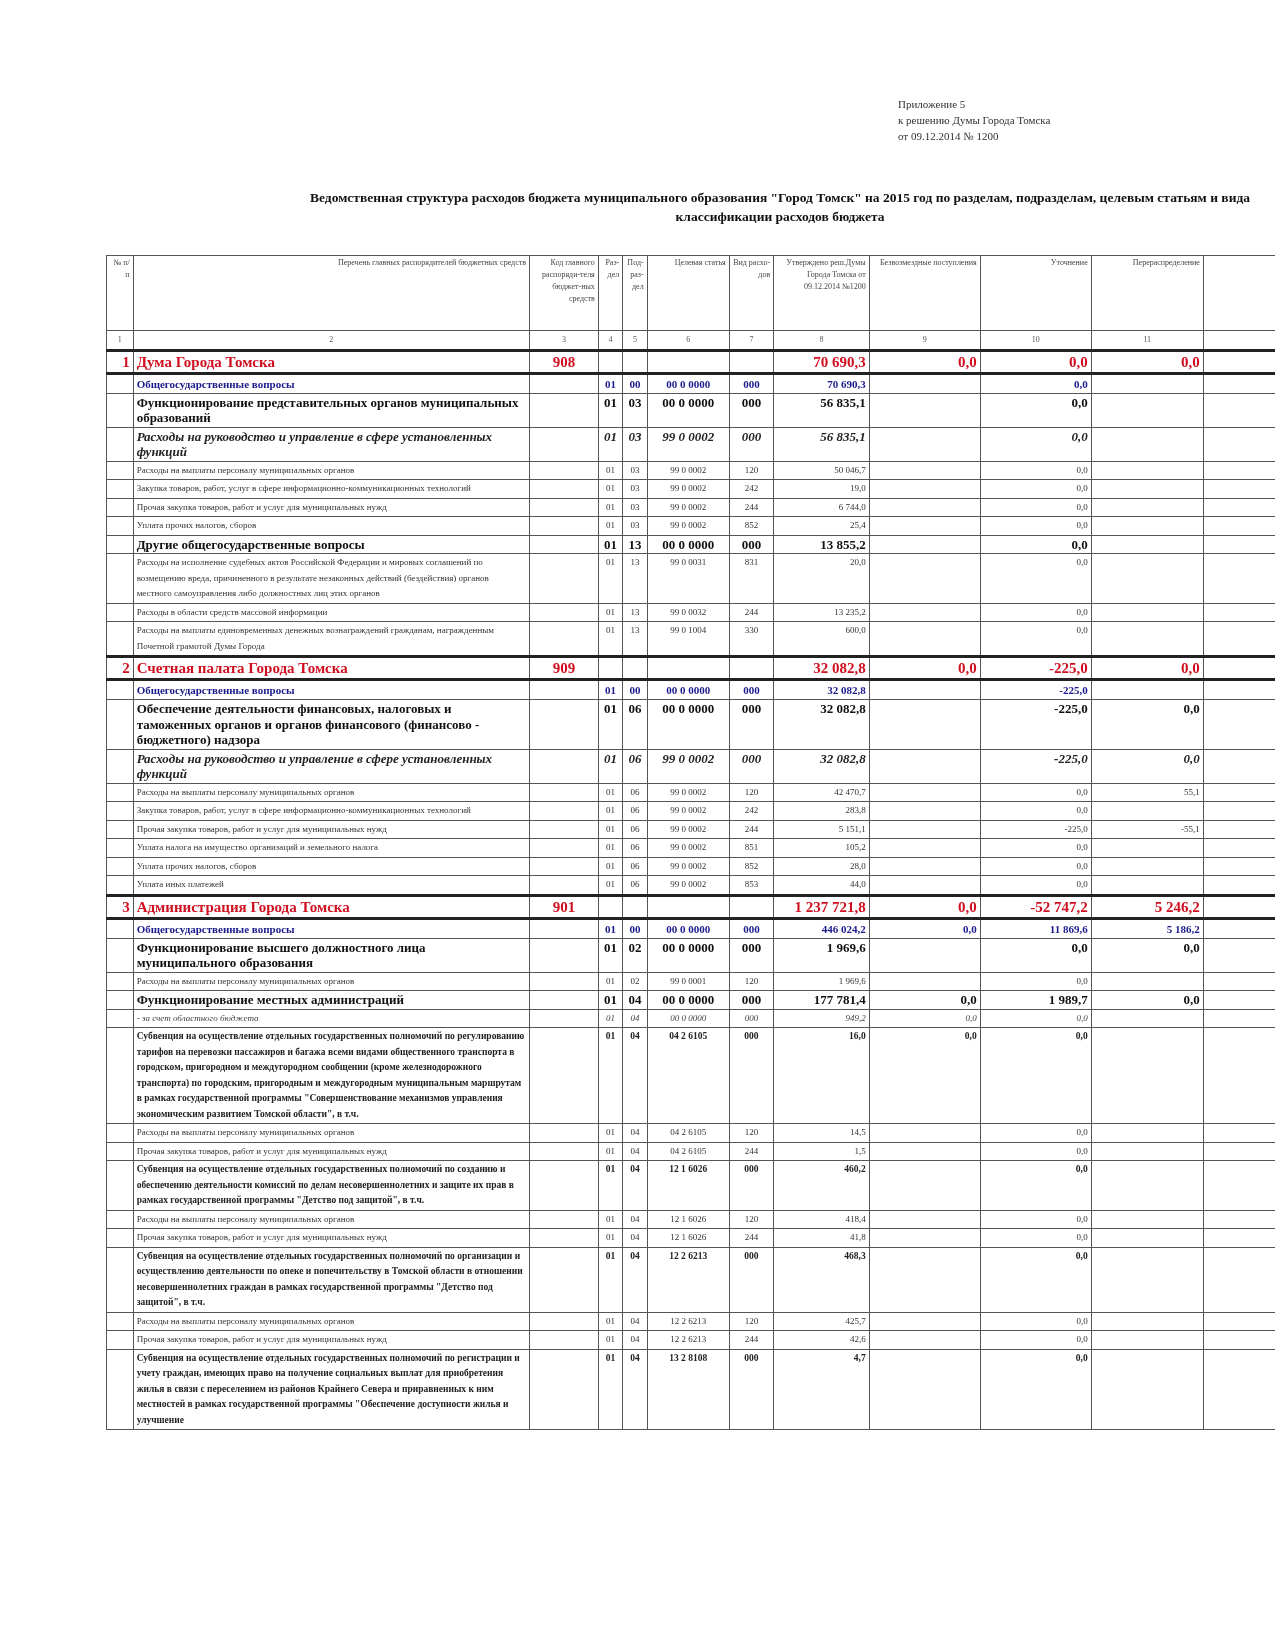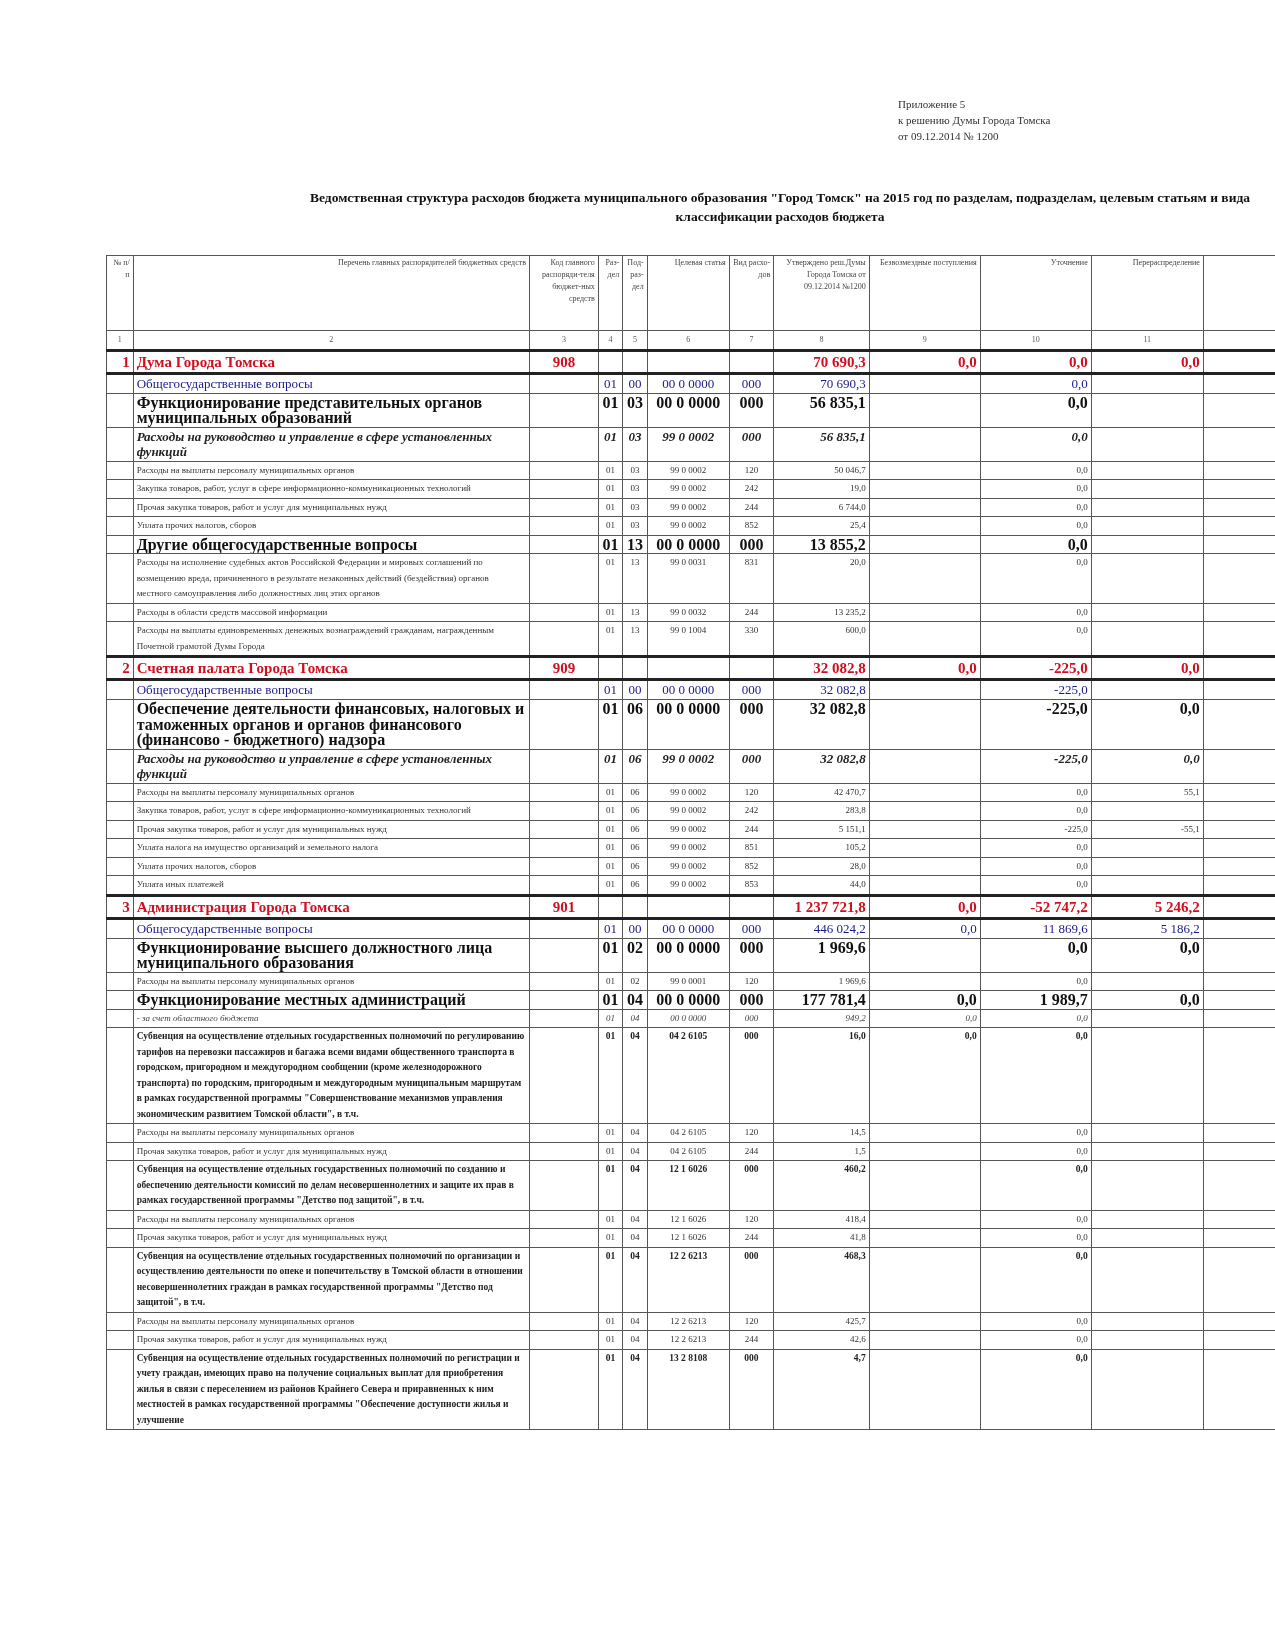--- a/index.html
+++ b/index.html
@@ -10,22 +10,22 @@
                font-weight: bold; font-size: 13.5px; line-height: 19px; color: #111; }
   table.grid { position: absolute; left: 106px; top: 255px; border-collapse: collapse; table-layout: fixed;
                width: 1220px; }
   table.grid td { border: 1px solid #555; padding: 1px 3px; vertical-align: top; font-size: 9px; line-height: 15.5px; overflow: hidden; }
   table.grid tr.hdr td { font-size: 8px; line-height: 12px; text-align: right; color: #444; height: 72px; }
   table.grid tr.num td { font-size: 8px; text-align: center; color: #555; height: 14px; border-bottom: 3px solid #222; }
   .c1 { width: 24px; } .c2 { width: 357px; } .c3 { width: 62px; } .c4 { width: 22px; } .c5 { width: 22px; }
   .c6 { width: 74px; } .c7 { width: 40px; } .c8 { width: 86px; } .c9 { width: 100px; } .c10 { width: 100px; } .c11 { width: 101px; } .c12 { width: 110px; }
   td.r { text-align: right; } td.ctr { text-align: center; }
   tr.org td { font-weight: bold; color: #d01020; font-size: 15px; line-height: 18px; border-top: 3px solid #222; border-bottom: 3px solid #222; }
-  tr.sec td { font-weight: normal; color: #1a1a8c; font-size: 13px; line-height: 16px; }
-  tr.sub td { font-weight: bold; color: #111; font-size: 16px; }
+  tr.sec td { font-weight: bold; color: #1a1a8c; font-size: 11px; line-height: 16px; }
+  tr.sub td { font-weight: bold; color: #111; font-size: 13px; }
   tr.ital td { font-style: italic; font-weight: bold; color: #222; font-size: 13px; }
   tr.itall td { font-style: italic; color: #444; font-size: 9px; }
   tr.plain td { color: #333; font-size: 9px; }
   tr.subv td { font-weight: bold; color: #222; font-size: 9.5px; }
   td.first { border-right: 3px solid #222; }
 </style>
 </head>
 <body>
 
 <div class="appendix">

